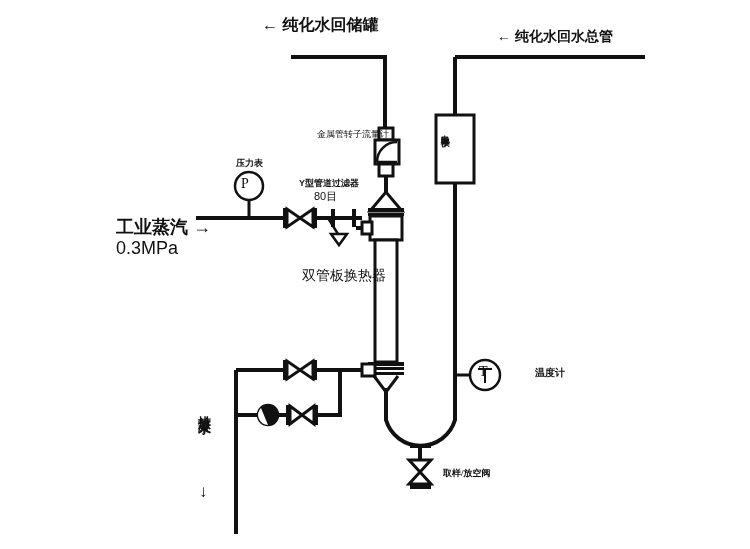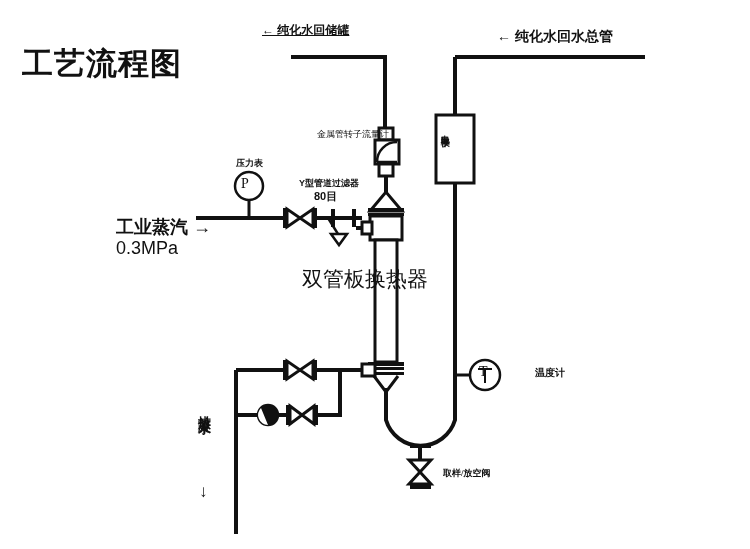--- a/index.html
+++ b/index.html
@@ -30,33 +30,33 @@
     line-height: 1.15;
   }
   #page-title {
     left: 22px;
     top: 46px;
     font-size: 31px;
     font-weight: 700;
     letter-spacing: 1px;
     color: #111;
   }
-  .lbl-top-tank   { left: 262px; top: 24px;  font-size: 12px; font-weight: 700; text-decoration: underline; }
+  .lbl-top-tank   { left: 262px; top: 16px;  font-size: 16px; font-weight: 700; }
   .lbl-top-main   { left: 497px; top: 28px;  font-size: 14px; font-weight: 700; }
   .lbl-rotameter  { left: 317px; top: 129px; font-size: 9px;  font-weight: 400; }
   .lbl-cond       {
     left: 440px; top: 128px; font-size: 9px; font-weight: 700;
     writing-mode: vertical-rl; text-orientation: upright; letter-spacing: 1px;
   }
   .lbl-pressure   { left: 236px; top: 158px; font-size: 9px;  font-weight: 700; }
   .lbl-strainer   { left: 299px; top: 178px; font-size: 9px;  font-weight: 700; }
-  .lbl-mesh       { left: 314px; top: 190px; font-size: 11px; font-weight: 700; text-align: right; }
+  .lbl-mesh       { left: 314px; top: 190px; font-size: 11px; font-weight: 400; text-align: right; }
   .lbl-steam      { left: 116px; top: 217px; font-size: 18px; font-weight: 700; }
   .lbl-steam-p    { left: 116px; top: 238px; font-size: 18px; font-weight: 400; }
-  .lbl-hx         { left: 302px; top: 267px; font-size: 21px; font-weight: 400; }
+  .lbl-hx         { left: 302px; top: 267px; font-size: 14px; font-weight: 400; }
   .lbl-temp       { left: 535px; top: 367px; font-size: 10px;  font-weight: 700; }
   .lbl-sample     { left: 443px; top: 468px; font-size: 9px;  font-weight: 700; font-family: Liberation Serif, serif; }
   .lbl-drain      {
     left: 196px; top: 405px; font-size: 13px; font-weight: 700;
     writing-mode: vertical-rl; text-orientation: upright; letter-spacing: 2px;
   }
   .lbl-drain-arrow { left: 199px; top: 482px; font-size: 17px; font-weight: 400; }
   .gauge-letter {
     position: absolute;
     font-size: 14px;
@@ -201,21 +201,20 @@
 
       <g>
         <path d="M 455 375 L 470 375" stroke-width="3"></path>
         <circle cx="485" cy="375" r="15" stroke-width="2.5" fill="#ffffff"></circle>
         <path d="M 478 369 L 492 369 M 485 369 L 485 383" stroke-width="2"></path>
       </g>
 
     </g>
   </svg>
 
-  <div class="lbl" id="page-title">工艺流程图</div>
 
   <div class="lbl lbl-top-tank">← 纯化水回储罐</div>
 
   <div class="lbl lbl-top-main">← 纯化水回水总管</div>
 
   <div class="lbl lbl-rotameter">金属管转子流量计</div>
 
   <div class="lbl lbl-cond">电导率仪</div>
 
   <div class="lbl lbl-pressure">压力表</div>

